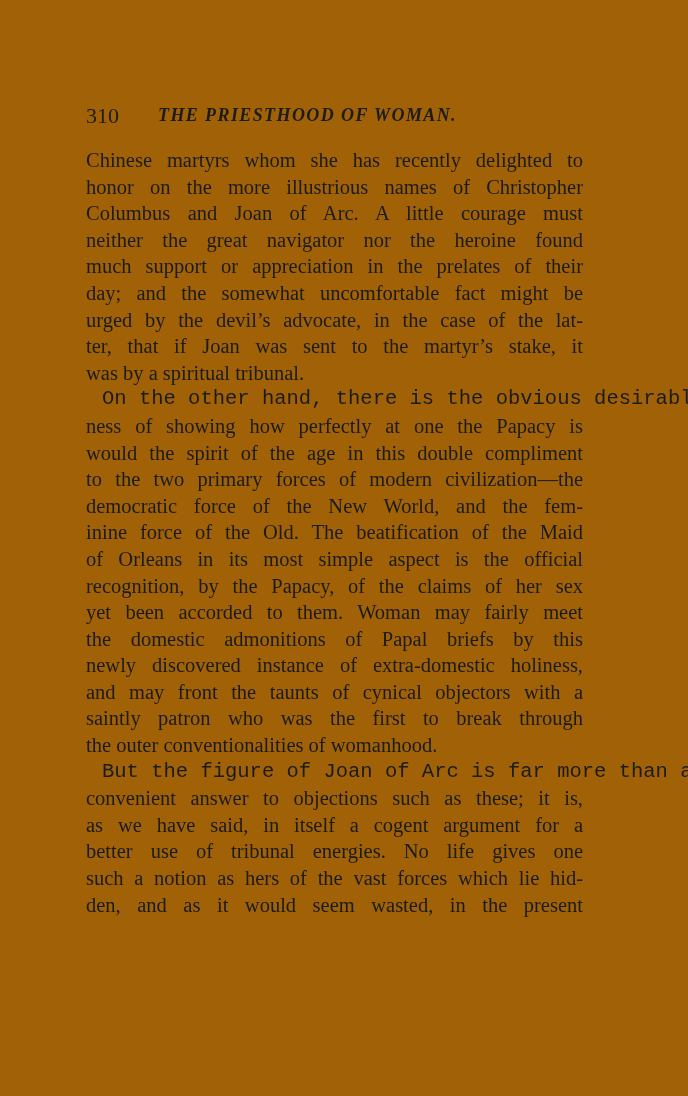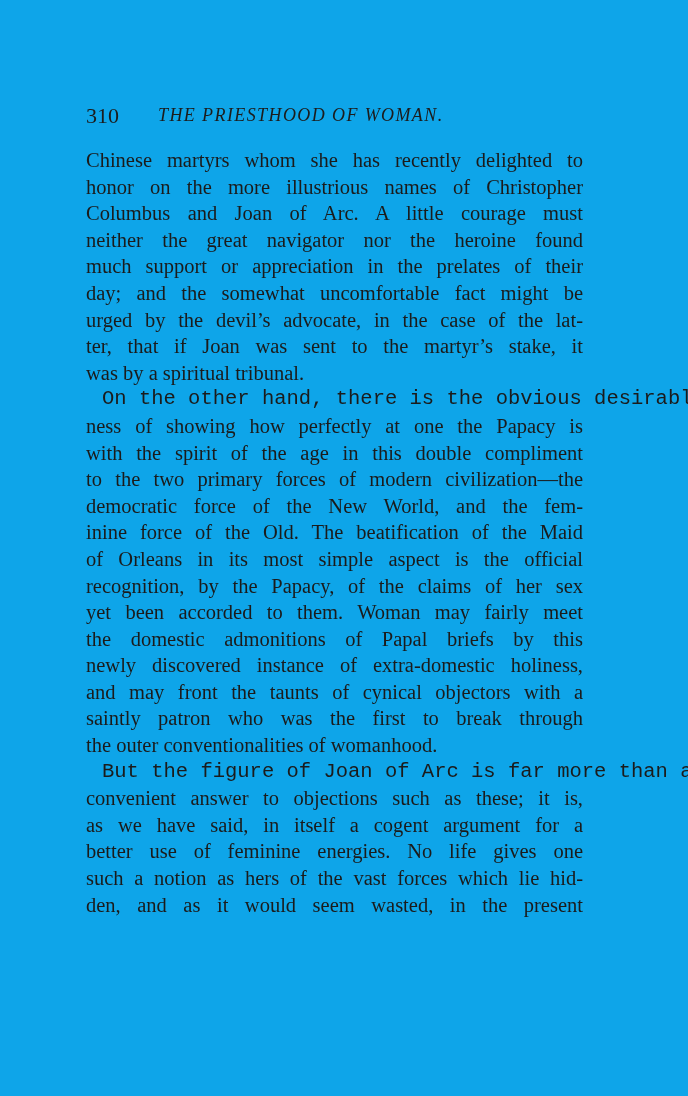--- a/index.html
+++ b/index.html
@@ -1,20 +1,20 @@
 <!DOCTYPE html>
 <html><head>
 <meta charset="utf-8">
 <style>
   html, body { margin: 0; padding: 0; background: #ffffff; }
   body { width: 688px; height: 1096px; position: relative; overflow: hidden; }
-  .page { position: absolute; left: 0; top: 0; width: 688px; height: 1096px; background: #0ea5e9; color: #1a1a1a; }
+  .page { position: absolute; left: 0; top: 0; width: 688px; height: 1096px; background: #a16207; color: #1a1a1a; }
   .running-head { position: absolute; top: 103px; left: 86px; width: 497px; height: 30px; font-family: "Liberation Serif", "DejaVu Serif", serif; }
   .page-number { position: absolute; left: 0; top: 0; font-size: 22px; color: #1c1c1c; }
-  .running-title { position: absolute; left: 72px; top: 2px; font-size: 18px; font-style: italic; font-weight: normal; letter-spacing: 1.4px; color: #1c1c1c; }
+  .running-title { position: absolute; left: 72px; top: 2px; font-size: 18px; font-style: italic; font-weight: bold; letter-spacing: 1.4px; color: #1c1c1c; }
   .body-text { position: absolute; top: 147px; left: 86px; width: 497px; font-family: "Liberation Serif", "DejaVu Serif", serif; font-size: 20.5px; line-height: 26.6px; color: #1b1b1b; }
   .line { display: block; height: 26.6px; white-space: nowrap; text-align: justify; text-align-last: justify; }
   .line.last { text-align-last: left; }
   .line.indent { padding-left: 16px; font-family: Liberation Mono, monospace; }
 </style>
 </head>
 <body>
 
 <div class="page">
   <div class="running-head">
@@ -26,32 +26,32 @@
       <span class="line">honor on the more illustrious names of Christopher</span>
       <span class="line">Columbus and Joan of Arc.  A little courage must</span>
       <span class="line">neither the great navigator nor the heroine found</span>
       <span class="line">much support or appreciation in the prelates of their</span>
       <span class="line">day; and the somewhat uncomfortable fact might be</span>
       <span class="line">urged by the devil’s advocate, in the case of the lat-</span>
       <span class="line">ter, that if Joan was sent to the martyr’s stake, it</span>
       <span class="line last">was by a spiritual tribunal.</span>
       <span class="line indent">On the other hand, there is the obvious desirable-</span>
       <span class="line">ness of showing how perfectly at one the Papacy is</span>
-      <span class="line">with the spirit of the age in this double compliment</span>
+      <span class="line">would the spirit of the age in this double compliment</span>
       <span class="line">to the two primary forces of modern civilization—the</span>
       <span class="line">democratic force of the New World, and the fem-</span>
       <span class="line">inine force of the Old.  The beatification of the Maid</span>
       <span class="line">of Orleans in its most simple aspect is the official</span>
       <span class="line">recognition, by the Papacy, of the claims of her sex</span>
       <span class="line">yet been accorded to them.  Woman may fairly meet</span>
       <span class="line">the domestic admonitions of Papal briefs by this</span>
       <span class="line">newly discovered instance of extra-domestic holiness,</span>
       <span class="line">and may front the taunts of cynical objectors with a</span>
       <span class="line">saintly patron who was the first to break through</span>
       <span class="line last">the outer conventionalities of womanhood.</span>
       <span class="line indent">But the figure of Joan of Arc is far more than a</span>
       <span class="line">convenient answer to objections such as these; it is,</span>
       <span class="line">as we have said, in itself a cogent argument for a</span>
-      <span class="line">better use of feminine energies.  No life gives one</span>
+      <span class="line">better use of tribunal energies.  No life gives one</span>
       <span class="line">such a notion as hers of the vast forces which lie hid-</span>
       <span class="line">den, and as it would seem wasted, in the present</span>
     </div>
 </div>
 
 </body></html>

